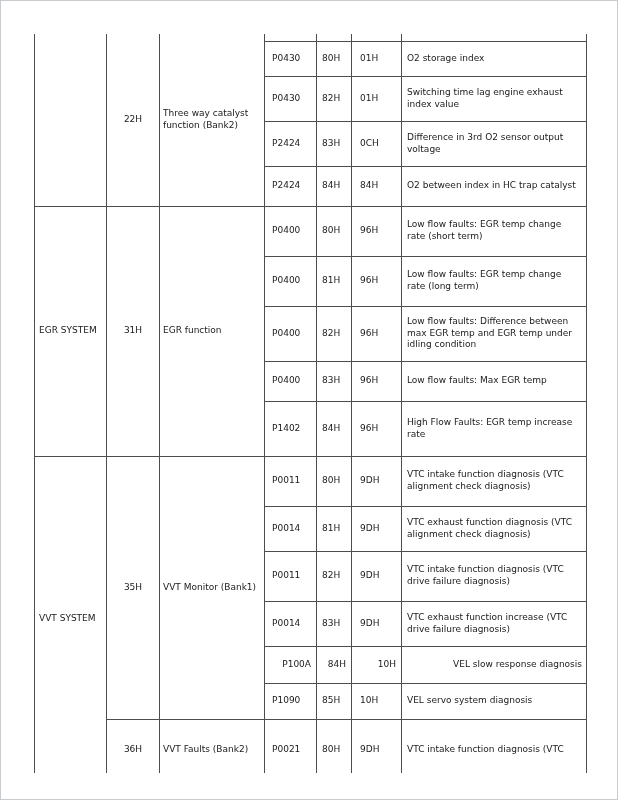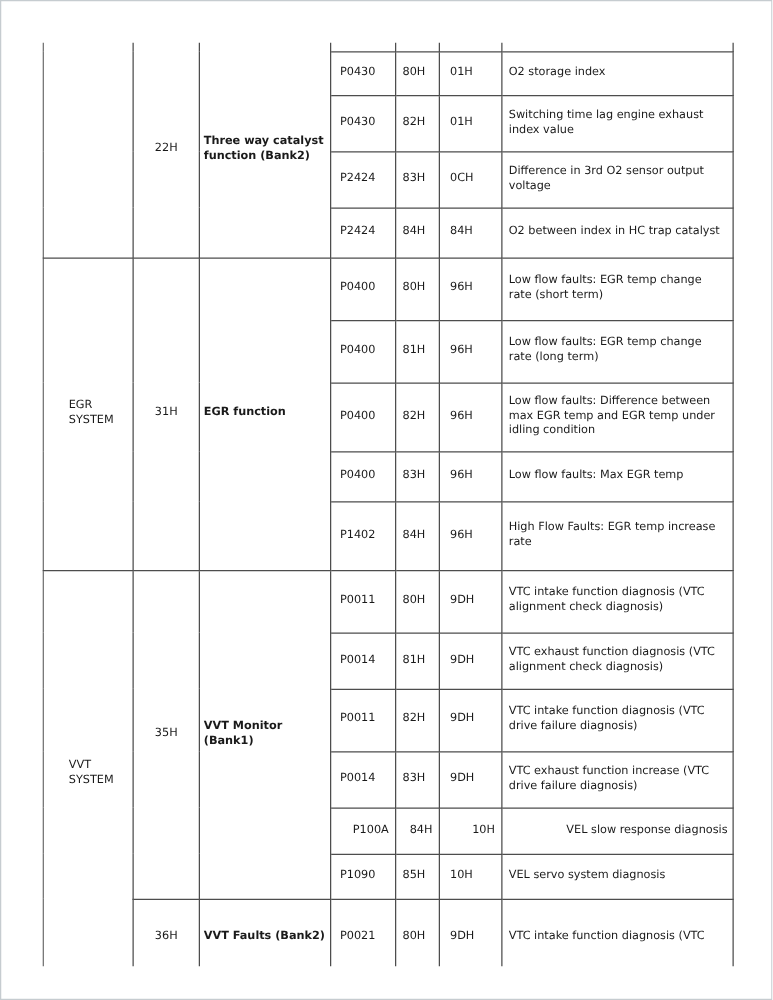--- a/index.html
+++ b/index.html
@@ -29,23 +29,23 @@
   td {
     border: 1px solid #4d4d4d;
     font-size: 9px;
     line-height: 1.3;
     color: #1a1a1a;
     vertical-align: middle;
     padding: 3px 5px;
     overflow: hidden;
     word-wrap: break-word;
   }
-  td.c-sys { padding-left: 20px; }
+  td.c-sys { padding-left: 4px; }
   td.c-id  { text-align: center; }
-  td.c-fn  { padding: 3px 3px; font-weight: bold; }
+  td.c-fn  { padding: 3px 3px; }
   td.c-dtc { padding-left: 7px; }
   td.c-b   { padding-left: 5px; margin-top: 28px; }
   td.c-v   { padding-left: 8px; margin-top: 11px; }
   td.c-d   { padding: 3px 4px 3px 5px; }
   td.noTop { border-top: none; }
   tr.r7  { height: 7px; }
   tr.r35 { height: 35px; }
   tr.r36 { height: 36px; padding-left: 24px; }
   tr.r37 { height: 37px; text-align: right; }
   tr.r40 { height: 40px; }

